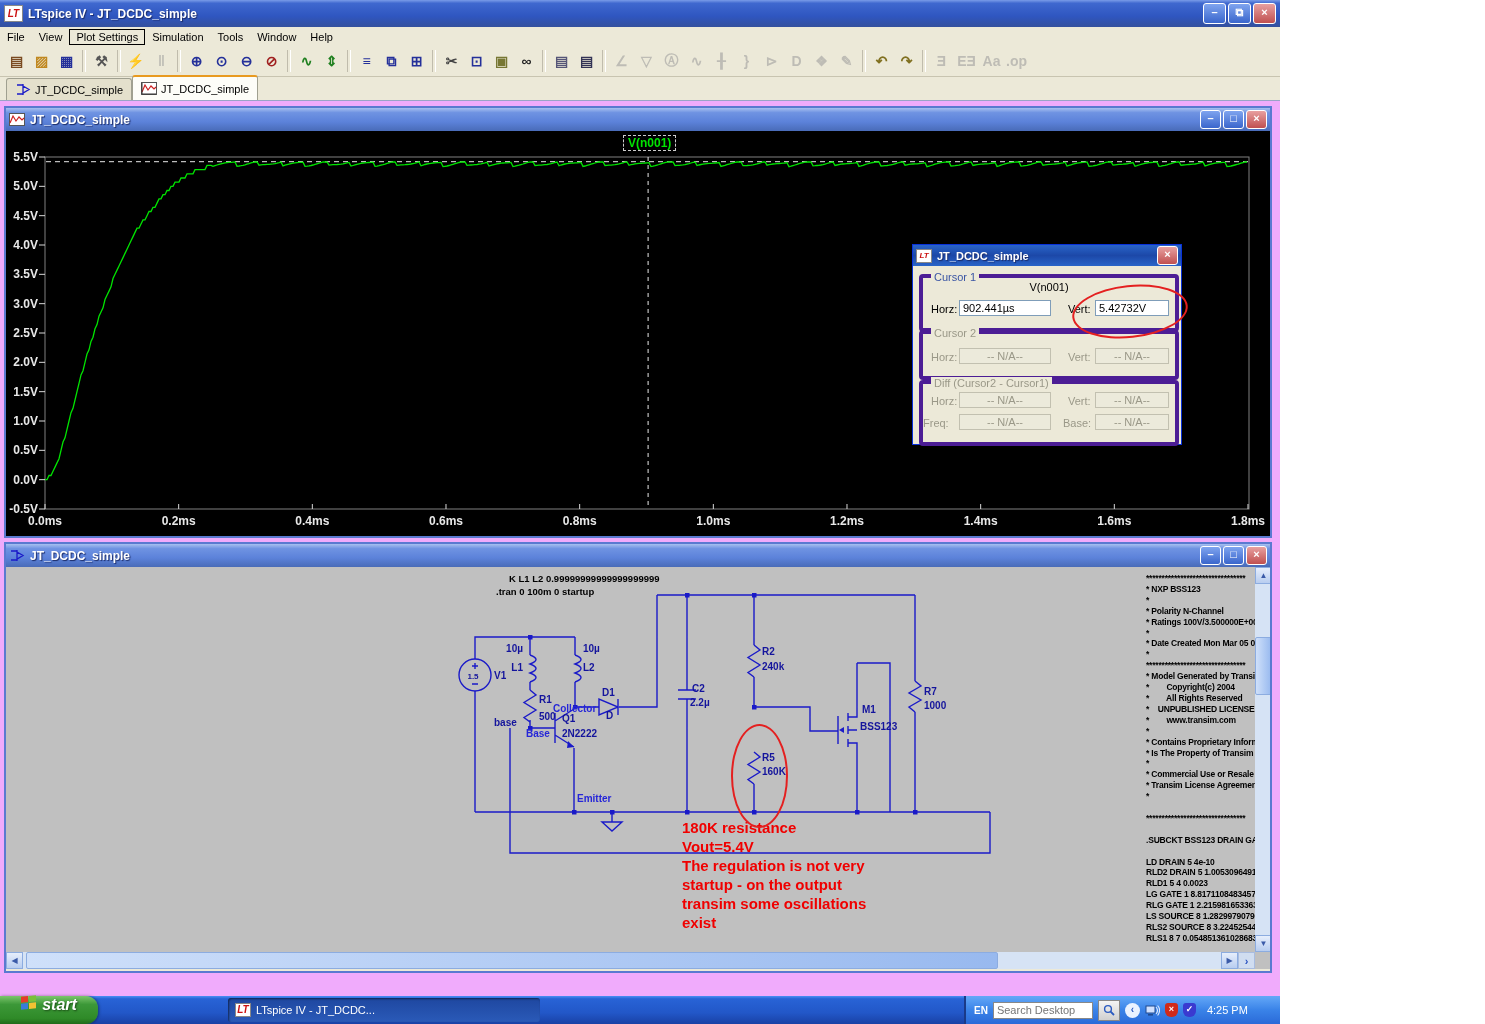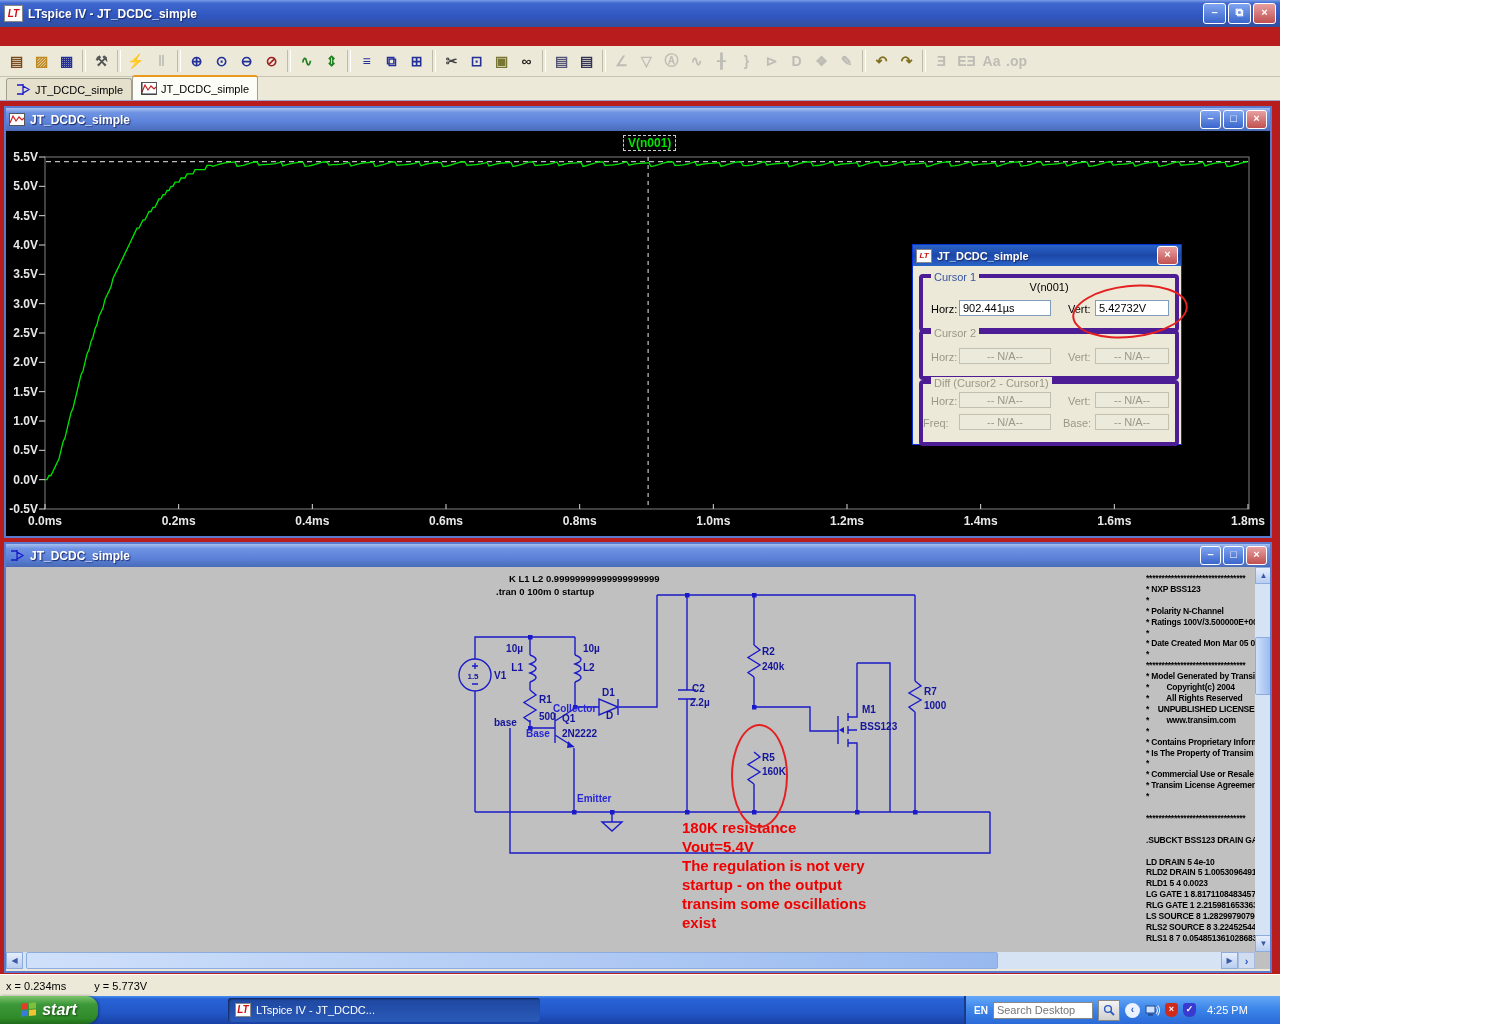--- a/index.html
+++ b/index.html
@@ -1,17 +1,17 @@
 <!DOCTYPE html>
 <html><head>
 <meta charset="utf-8">
 <style>
   html,body{margin:0;padding:0;background:#ffffff;}
   body{width:1485px;height:1024px;position:relative;font-family:"Liberation Sans",sans-serif;-webkit-font-smoothing:antialiased;}
-  .screen{position:absolute;left:0;top:0;width:1280px;height:1024px;background:#b91c1c;overflow:hidden;}
+  .screen{position:absolute;left:0;top:0;width:1280px;height:1024px;background:#f0abfc;overflow:hidden;}
   .abs{position:absolute;}
 
   
   .titlebar{left:0;top:0;width:1280px;height:27px;background:linear-gradient(180deg,#7a9ce8 0%,#3f68cf 12%,#2f56c0 60%,#34509d 100%);display:flex;align-items:center;padding:0 4px;box-sizing:border-box;}
   .lt-logo{width:17px;height:15px;background:#fff;border:1px solid #888;margin-right:5px;display:flex;align-items:center;justify-content:center;color:#cc1111;font-weight:bold;font-style:italic;font-size:10px;line-height:1;}
   .titletext{color:#fff;font-weight:bold;font-size:12px;text-shadow:1px 1px 1px #1a2a66;}
   .winbtns{margin-left:auto;display:flex;gap:2px;}
   .wbtn{width:21px;height:19px;border:1px solid #fff;border-radius:3px;background:linear-gradient(180deg,#7fa4ef,#3a66cc);color:#fff;font-size:11px;line-height:17px;text-align:center;font-weight:bold;}
   .wbtn.close{background:linear-gradient(180deg,#e8a0a0,#c05050);}
   .wbtn.sm{width:19px;height:17px;line-height:15px;}
@@ -59,21 +59,21 @@
   .anno{position:absolute;left:676px;top:251px;color:#f00000;font-size:15px;font-weight:bold;line-height:19px;}
   .vscroll{position:absolute;left:1249px;top:0;width:17px;height:385px;background:#d6e3f5;}
   .hscroll{position:absolute;left:0;top:385px;width:1232px;height:17px;background:#d6e3f5;}
   .sbtn{position:absolute;width:17px;height:17px;background:linear-gradient(180deg,#e6eefc,#b8cdf0);border:1px solid #8cace0;box-sizing:border-box;color:#3a5aa8;font-size:8px;text-align:center;line-height:15px;}
   .sthumb{position:absolute;background:linear-gradient(90deg,#cfe0fa,#98b9ef);border:1px solid #8cace0;box-sizing:border-box;border-radius:2px;}
   .corner{position:absolute;left:1232px;top:385px;width:17px;height:17px;background:#d0ddf0;color:#2a52c0;font-weight:bold;text-align:center;line-height:16px;font-size:11px;border:1px solid #a8bce0;box-sizing:border-box;}
 
   
   .statusbar{left:0;top:974px;width:1280px;height:22px;background:#ece9d8;border-top:1px solid #fff;font-size:11px;color:#000;display:flex;align-items:center;gap:28px;padding-left:6px;box-sizing:border-box;}
   .taskbar{left:0;top:996px;width:1280px;height:28px;background:linear-gradient(180deg,#4a90f5 0%,#2863d6 10%,#2257c8 60%,#1941a5 100%);display:flex;align-items:center;}
-  .startbtn{width:98px;height:28px;border-radius:0 12px 12px 0;background:linear-gradient(180deg,#7cc56c 0%,#3c9838 30%,#2f8a28 80%,#1f6a1a 100%);display:flex;align-items:center;justify-content:center;gap:5px;color:#fff;font-weight:bold;font-style:italic;font-size:16px;text-shadow:1px 1px 2px #1a4a14;box-shadow:1px 0 3px rgba(0,0,0,.4);}
+  .startbtn{width:98px;height:28px;border-radius:0 12px 12px 0;background:linear-gradient(180deg,#7cc56c 0%,#3c9838 30%,#2f8a28 80%,#1f6a1a 100%);display:flex;justify-content:center;gap:5px;color:#fff;font-weight:bold;font-style:italic;font-size:16px;text-shadow:1px 1px 2px #1a4a14;box-shadow:1px 0 3px rgba(0,0,0,.4);}
   .flag{width:16px;height:14px;display:grid;grid-template-columns:7px 7px;grid-template-rows:6px 6px;gap:1px;transform:skewY(-6deg);}
   .flag i{display:block;}
   .taskbtn{position:absolute;top:2px;height:24px;border-radius:3px;background:linear-gradient(180deg,#5a9af0,#3a70d8);color:#fff;font-size:11px;display:flex;align-items:center;gap:5px;padding:0 7px;box-sizing:border-box;box-shadow:inset 0 1px 1px rgba(255,255,255,.5);}
   .taskbtn.pressed{background:linear-gradient(180deg,#1e47a0,#2a5ab8);box-shadow:inset 1px 1px 2px rgba(0,0,0,.5);}
   .tico{width:14px;height:12px;}
   .tray{position:absolute;left:964px;top:0;width:316px;height:28px;background:linear-gradient(180deg,#64a8f8 0%,#3a83e8 50%,#2a6ad8 100%);border-left:2px solid #1a3a88;display:flex;align-items:center;gap:5px;padding-left:8px;box-sizing:border-box;color:#fff;}
   .ensq{font-size:10px;font-weight:bold;}
   .searchbox{width:100px;height:17px;font-size:11px;border:1px solid #888;padding:1px 3px;box-sizing:border-box;}
   .magbtn{width:20px;height:19px;background:linear-gradient(180deg,#f4f4f4,#d0d0d0);border:1px solid #888;display:flex;align-items:center;justify-content:center;}
   .chev{width:15px;height:15px;border-radius:50%;background:#eaf2ff;color:#2a5ac0;font-weight:bold;font-size:10px;text-align:center;line-height:14px;}
@@ -94,20 +94,29 @@
   <div class="abs titlebar">
     <span class="lt-logo">LT</span>
     <span class="titletext">LTspice IV - JT_DCDC_simple</span>
     <span class="winbtns">
       <span class="wbtn">–</span>
       <span class="wbtn">⧉</span>
       <span class="wbtn close">×</span>
     </span>
   </div>
 
+  <div class="abs menubar" id="menubar">
+      <span class="menuitem">File</span>
+      <span class="menuitem">View</span>
+      <span class="menuitem active">Plot Settings</span>
+      <span class="menuitem">Simulation</span>
+      <span class="menuitem">Tools</span>
+      <span class="menuitem">Window</span>
+      <span class="menuitem">Help</span>
+    </div>
 
   <div class="abs toolbar" id="toolbar">
       <span class="tbicon" style="color: rgb(122, 74, 32);">▤</span>
       <span class="tbicon" style="color: rgb(192, 136, 32);">▨</span>
       <span class="tbicon" style="color: rgb(36, 48, 154);">▦</span>
       <span class="tbsep"></span>
       <span class="tbicon" style="color: rgb(85, 85, 85);">⚒</span>
       <span class="tbsep"></span>
       <span class="tbicon" style="color: rgb(32, 112, 32);">⚡</span>
       <span class="tbicon disabled" style="color: rgb(154, 154, 138);">‖</span>
@@ -387,24 +396,20 @@
       </div>
       <div class="hscroll">
         <span class="sbtn" style="left:0;top:0;">◀</span>
         <span class="sthumb" style="left:20px;top:0;width:972px;height:17px;"></span>
         <span class="sbtn" style="left:1215px;top:0;">▶</span>
       </div>
       <div class="corner">›</div>
     </div>
   </div>
 
-  <div class="abs statusbar">
-    <span>x = 0.234ms</span>
-    <span>y = 5.773V</span>
-  </div>
 
   <div class="abs taskbar">
     <div class="startbtn">
       <span class="flag">
         <i style="background:#e53c28"></i>
           <i style="background:#7bbf3a"></i>
           <i style="background:#3a7bd8"></i>
           <i style="background:#f2c233"></i>
       </span>
       <span>start</span>

